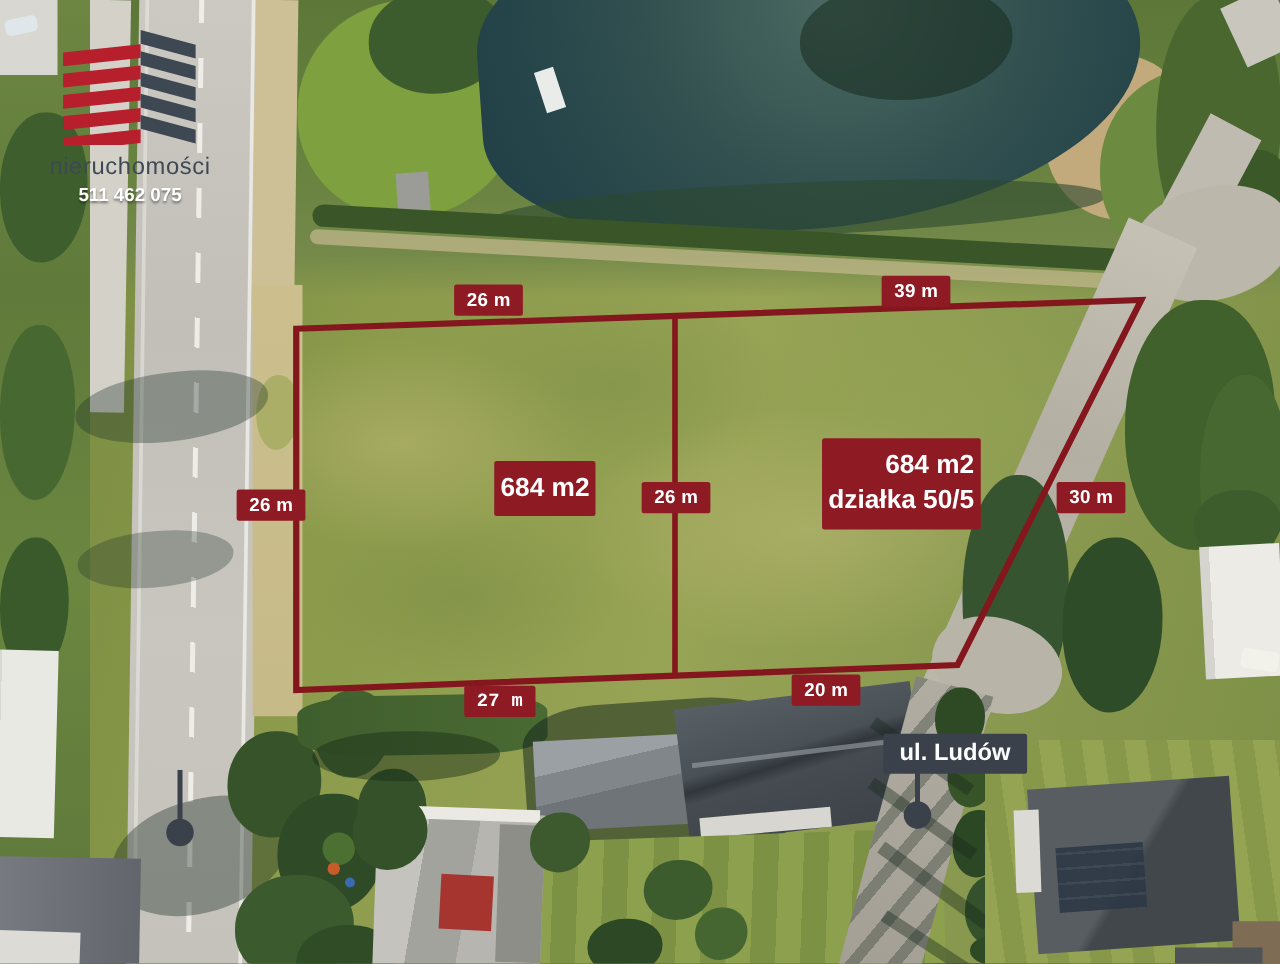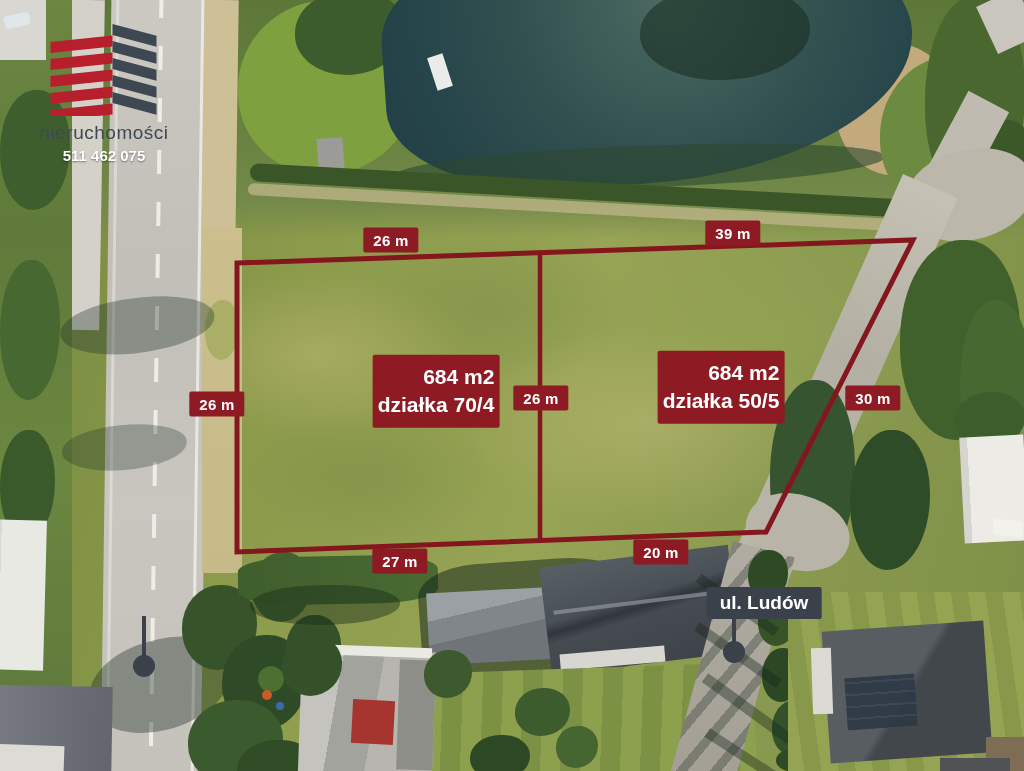--- a/index.html
+++ b/index.html
@@ -130,26 +130,25 @@
   <svg id="boundary-svg" width="1024" height="771">
     <polygon points="237,263 913,240 766,532 237,552" fill="none" stroke="#84161d" stroke-width="5"></polygon>
     <line x1="540" y1="253" x2="540" y2="540" stroke="#84161d" stroke-width="4.5"></line>
   </svg>
 
   <div class="lbl dim" style="left:391px;top:240px;">26 m</div>
   <div class="lbl dim" style="left:733px;top:233px;">39 m</div>
   <div class="lbl dim" style="left:217px;top:404px;">26 m</div>
   <div class="lbl dim" style="left:541px;top:398px;">26 m</div>
   <div class="lbl dim" style="left:873px;top:398px;">30 m</div>
-  <div class="lbl dim" style="left:400px;top:561px;">27 m</div>
+  <div class="lbl dim" style="left:400px;top:561px;font-family:Liberation Mono, monospace;">27 m</div>
   <div class="lbl dim" style="left:661px;top:552px;">20 m</div>
 
   <div class="plot-card" style="left:436px;top:391px;">
     <div>684 m2</div>
-    <div>działka 70/4</div>
   </div>
   <div class="plot-card" style="left:721px;top:387px;">
     <div>684 m2</div>
     <div>działka 50/5</div>
   </div>
 
   <div class="pline" style="left:142px;top:616px;height:48px;"></div>
   <div class="pdot" style="left:133px;top:655px;"></div>
   <div class="pline" style="left:732px;top:616px;height:34px;"></div>
   <div class="pdot" style="left:723px;top:641px;"></div>

